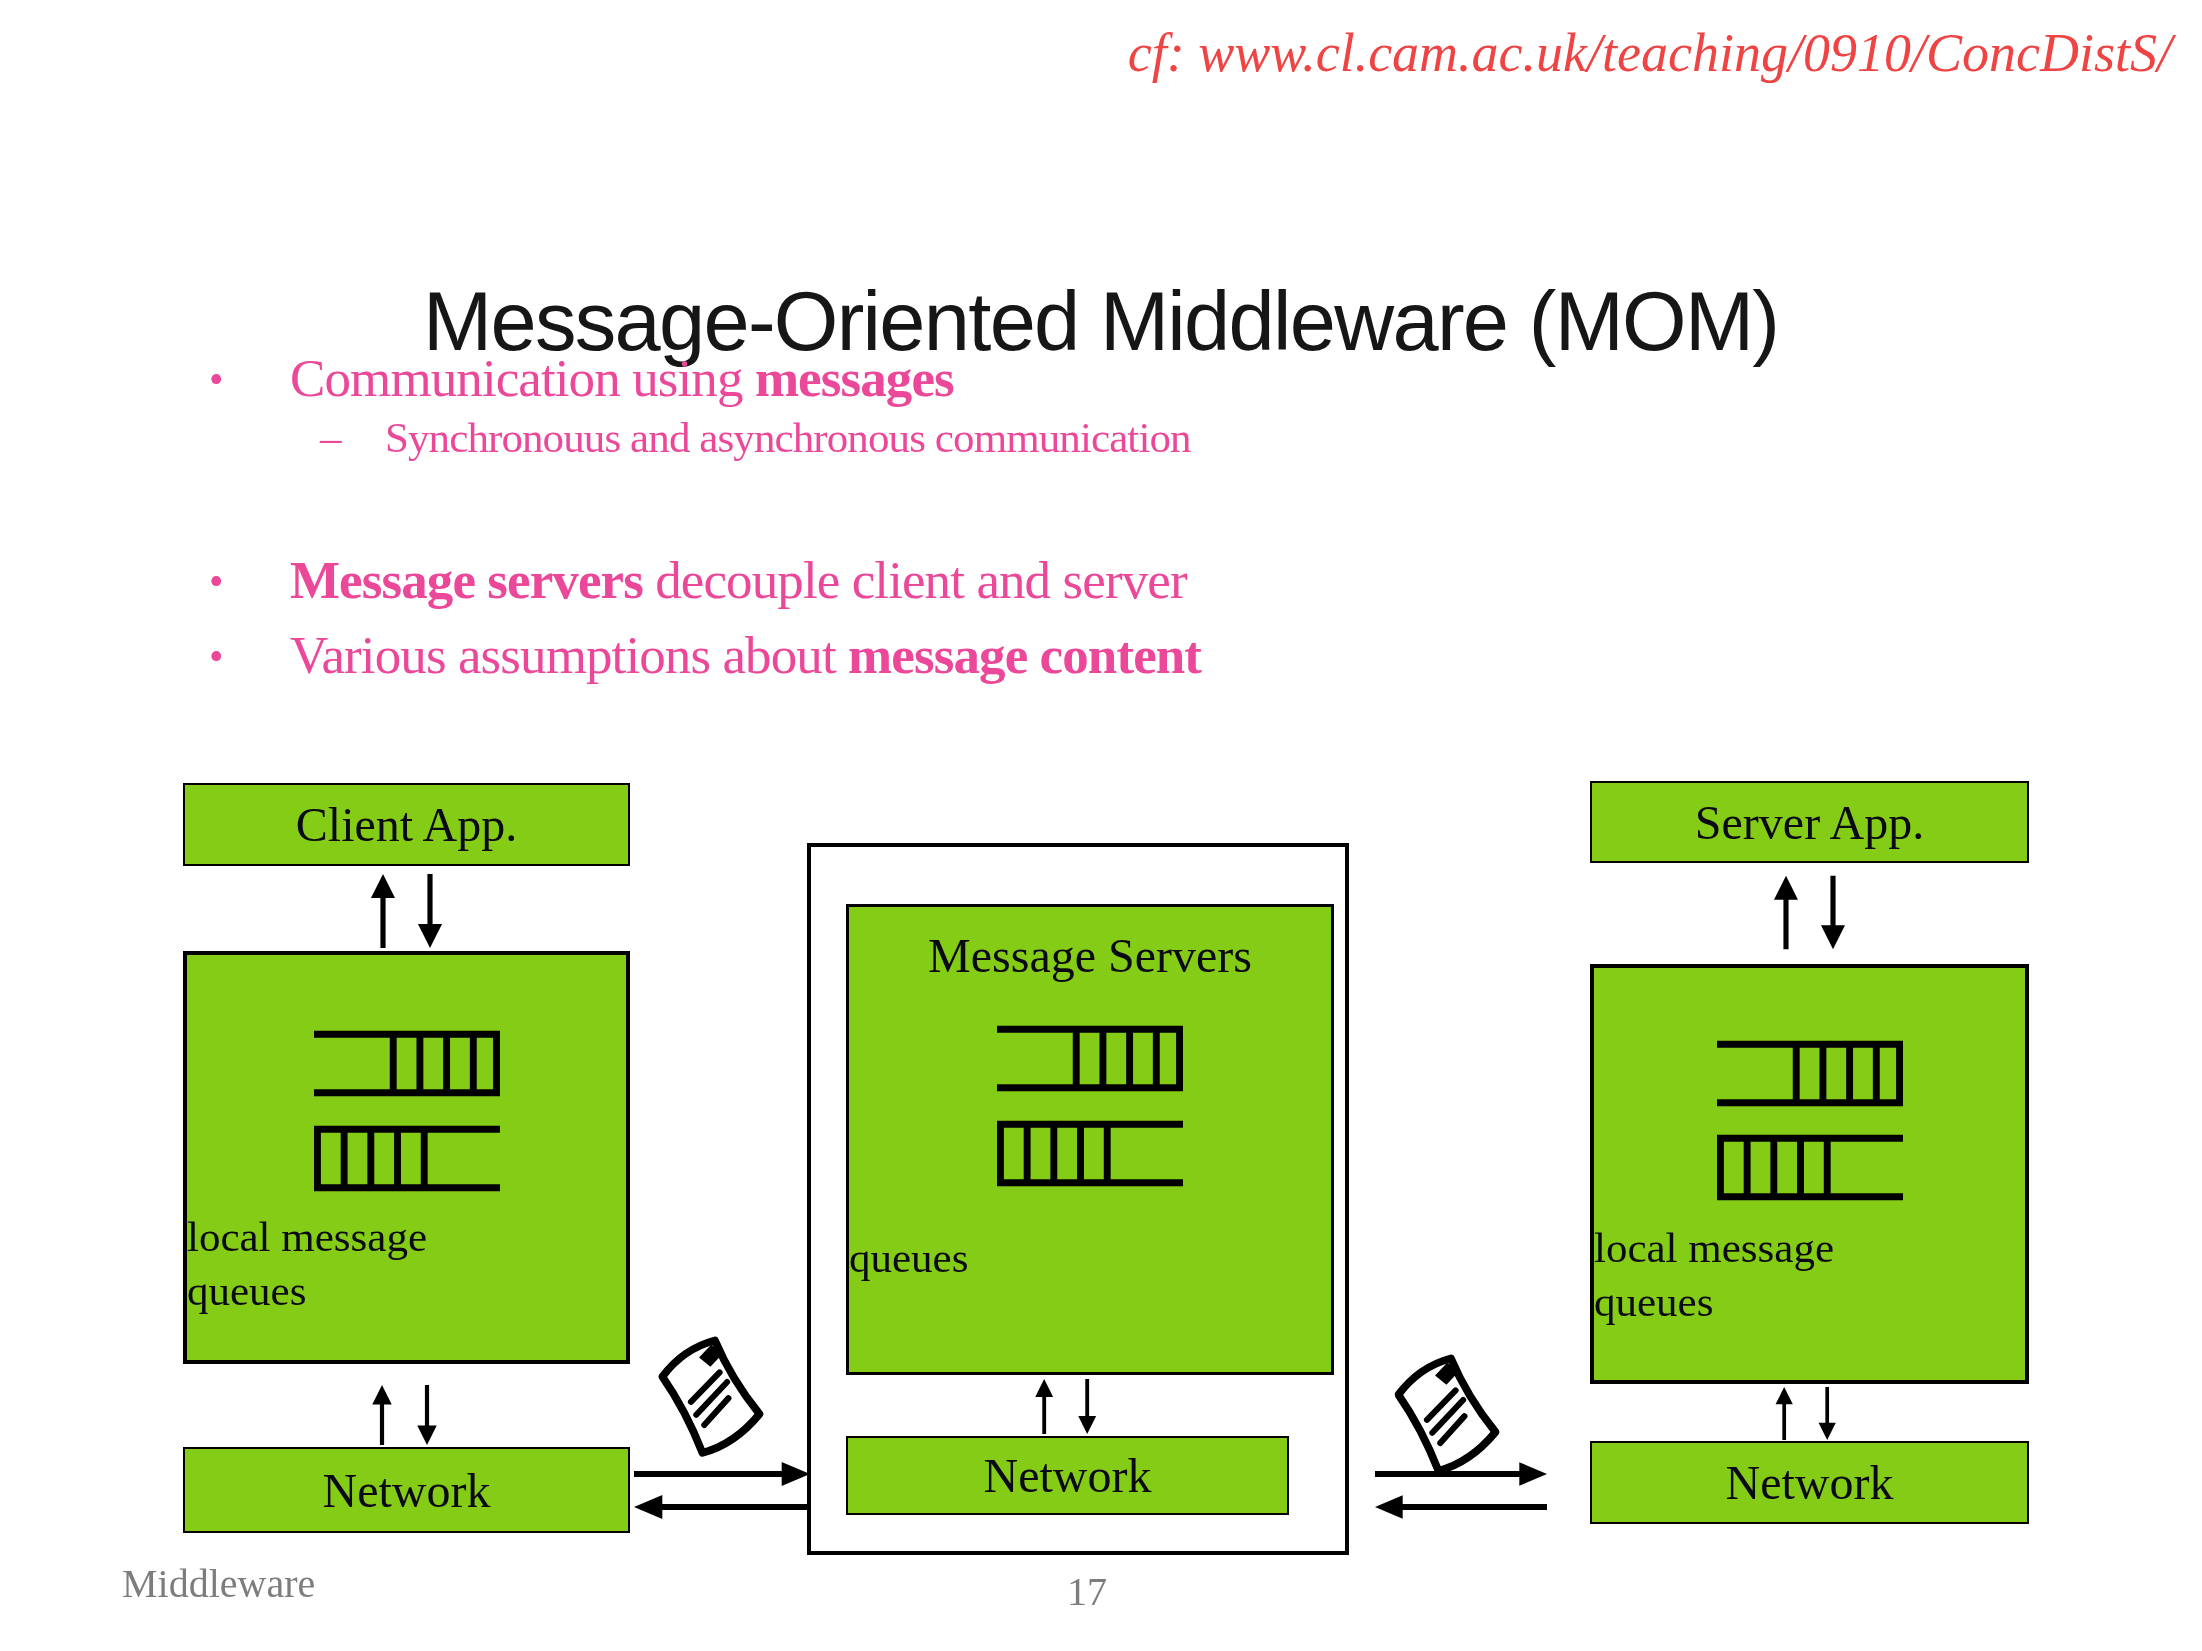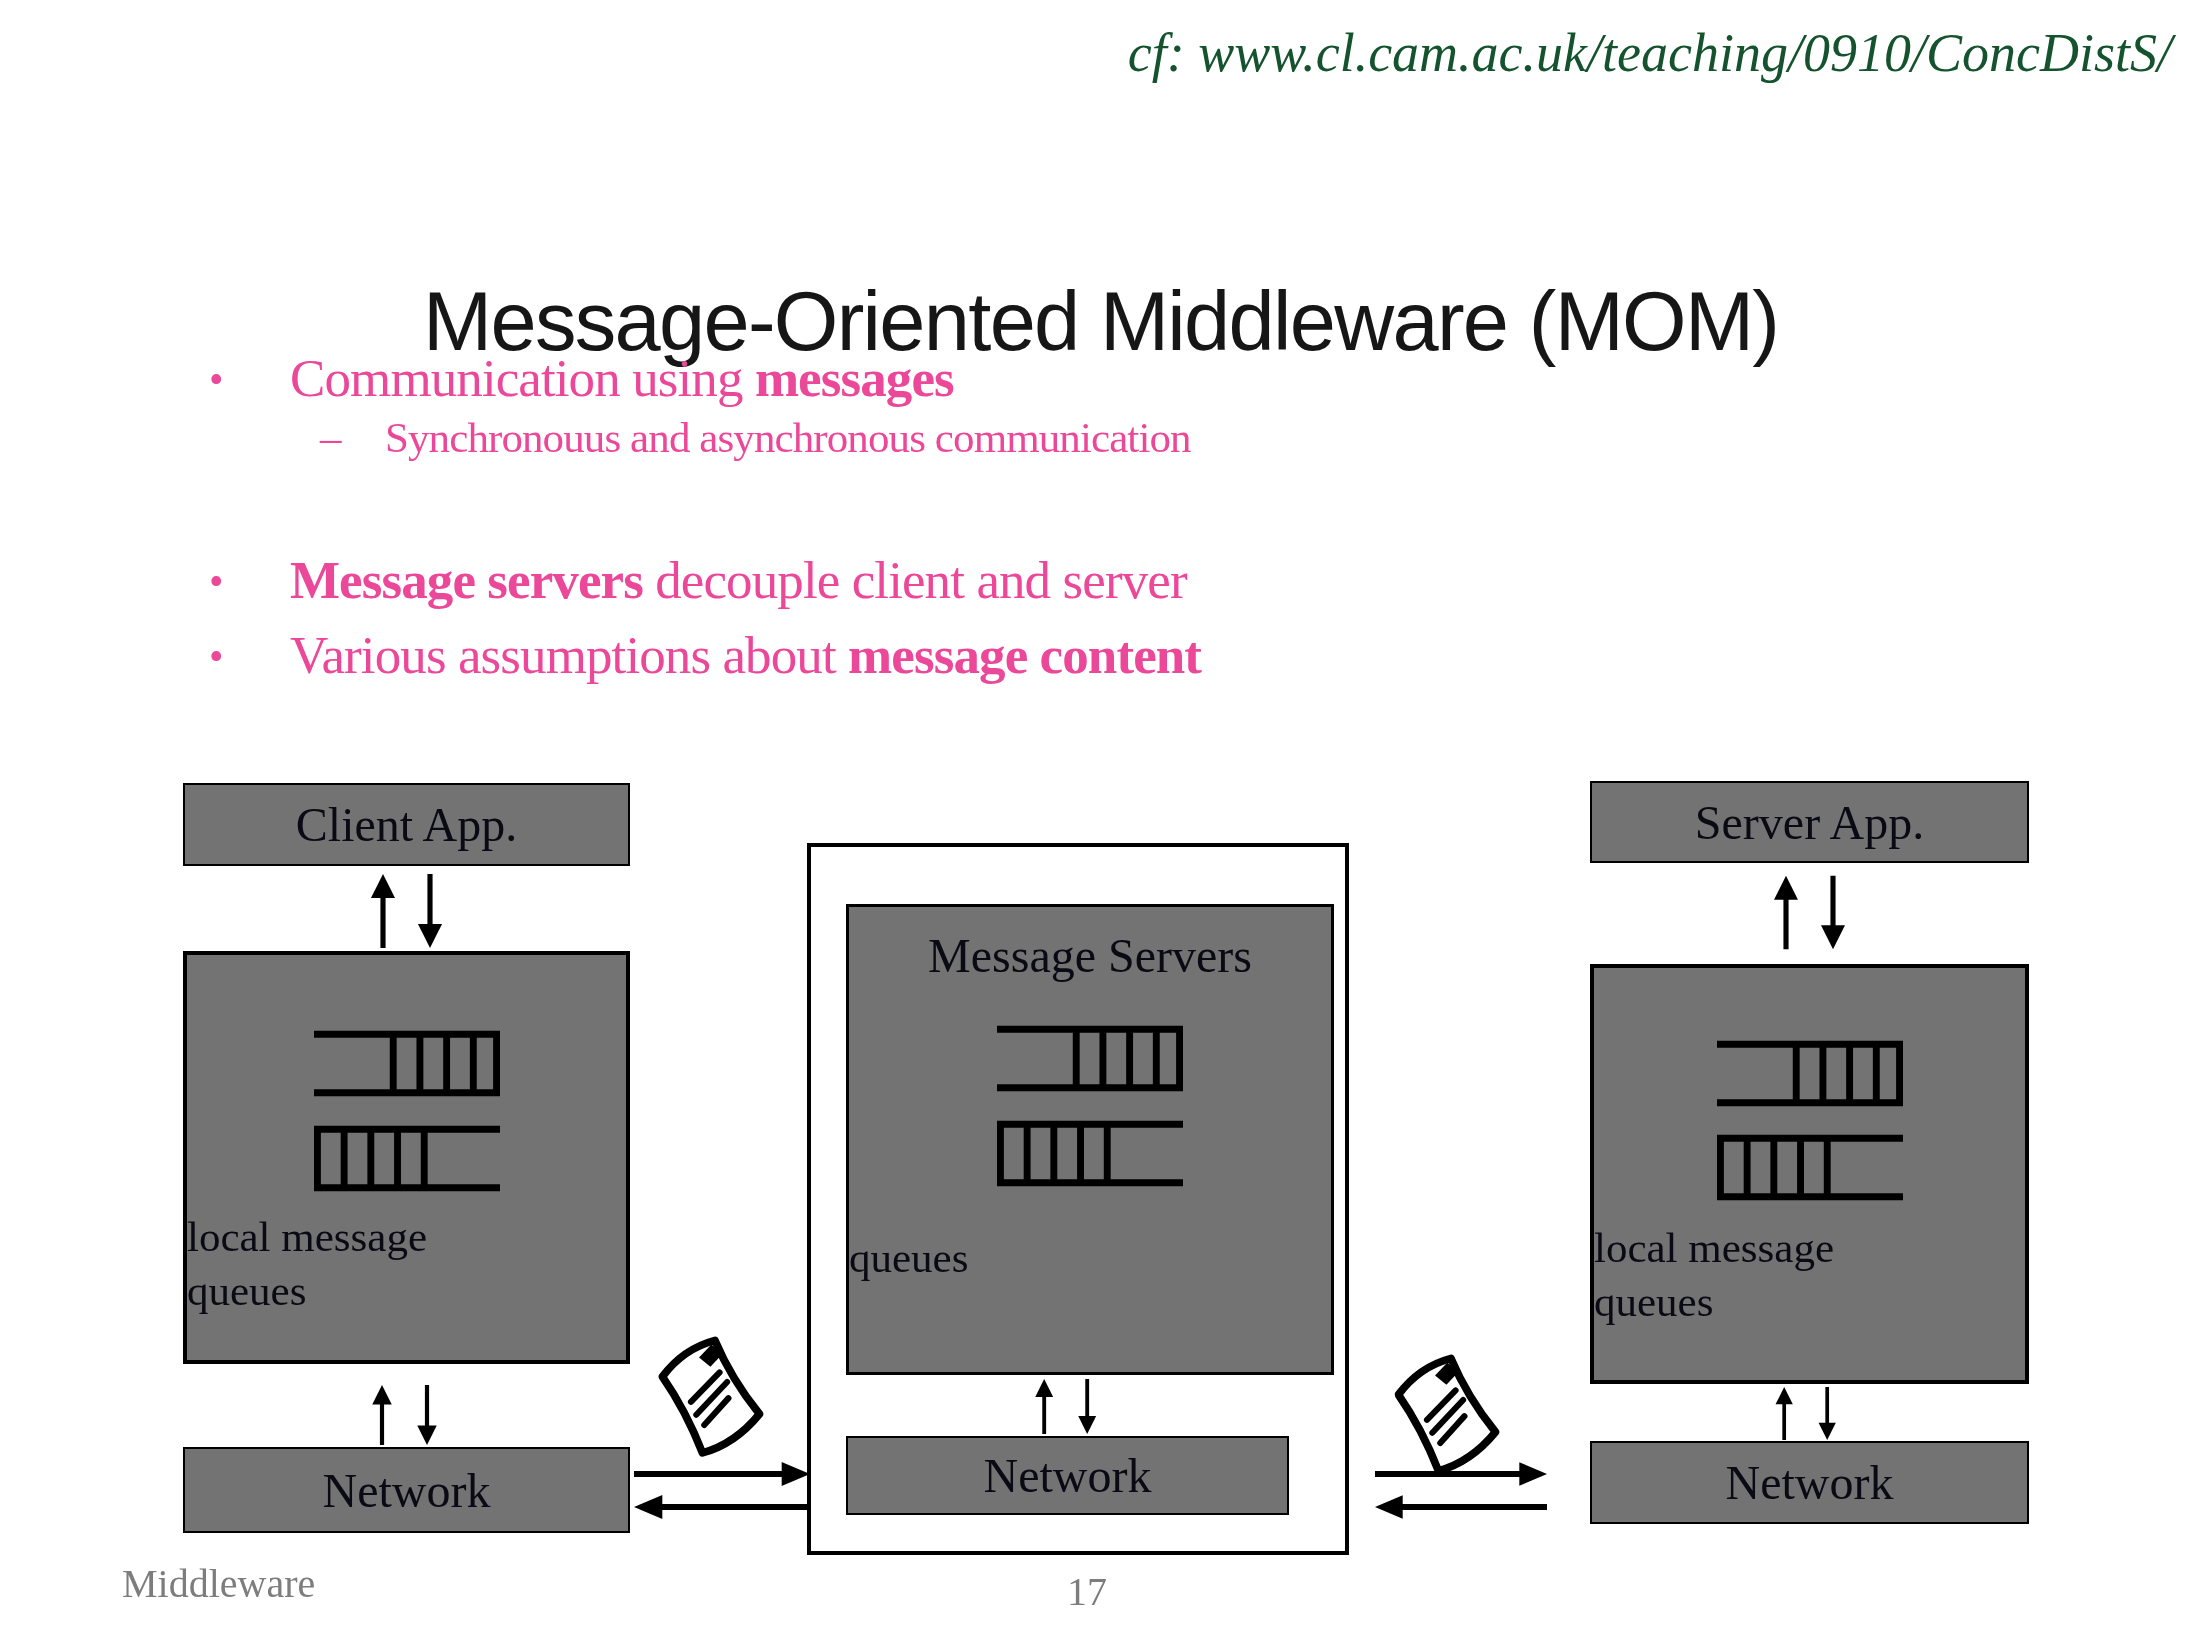--- a/index.html
+++ b/index.html
@@ -1,34 +1,34 @@
 <!DOCTYPE html>
 <html style="font-size:13.8px"><head>
 <meta charset="utf-8">
 <style>
   html,body{margin:0;padding:0;background:#ffffff;}
   .slide{position:relative;width:2203px;height:1652px;background:#ffffff;overflow:hidden;}
 
   
   .citation{position:absolute;top:22.4px;right:31px;
-    font-family:"Liberation Serif",serif;font-style:italic;font-size:54px;color:#14532d;}
+    font-family:"Liberation Serif",serif;font-style:italic;font-size:54px;color:#ef4444;}
   .title{position:absolute;left:423px;top:274px;
     font-family:"Liberation Sans",sans-serif;font-weight:400;font-size:83px;
     letter-spacing:-1.7px;color:#161616;white-space:nowrap;}
 
   .li{position:absolute;font-family:Liberation Serif, serif;color:#ec4899;
     white-space:nowrap;letter-spacing:-0.9px;}
   .li .bold{font-weight:700;}
   .l1{left:209px;font-size:53px;}
   .l1 .marker{display:inline-block;width:81px;font-size:0.78em;vertical-align:0.08em;}
   .l2{left:320px;font-size:43px;}
   .l2 .marker{display:inline-block;width:65px;}
 
   
-  .box{position:absolute;background:#737373;border:2.6px solid #000;box-sizing:border-box;}
+  .box{position:absolute;background:#84cc16;border:2.6px solid #000;box-sizing:border-box;}
   .box.centerlabel{display:flex;align-items:center;justify-content:center;}
   .box.big{border-width:4.3px;}
   .box.outer{border-width:4.3px;background:#ffffff;}
   .box.inner{border-width:3.4px;}
   .blabel{font-family:"Liberation Serif",serif;font-size:48px;color:#0a0a14;}
   .mstitle{position:absolute;left:0;right:0;top:20.6px;text-align:center;
     font-family:"Liberation Serif",serif;font-size:48px;color:#0a0a14;}
   .cap{position:absolute;left:0;right:0;
     font-family:"Liberation Serif",serif;font-size:43px;line-height:1.26;color:#0a0a14;}
   .queue{position:absolute;left:50%;transform:translateX(-50%);}

